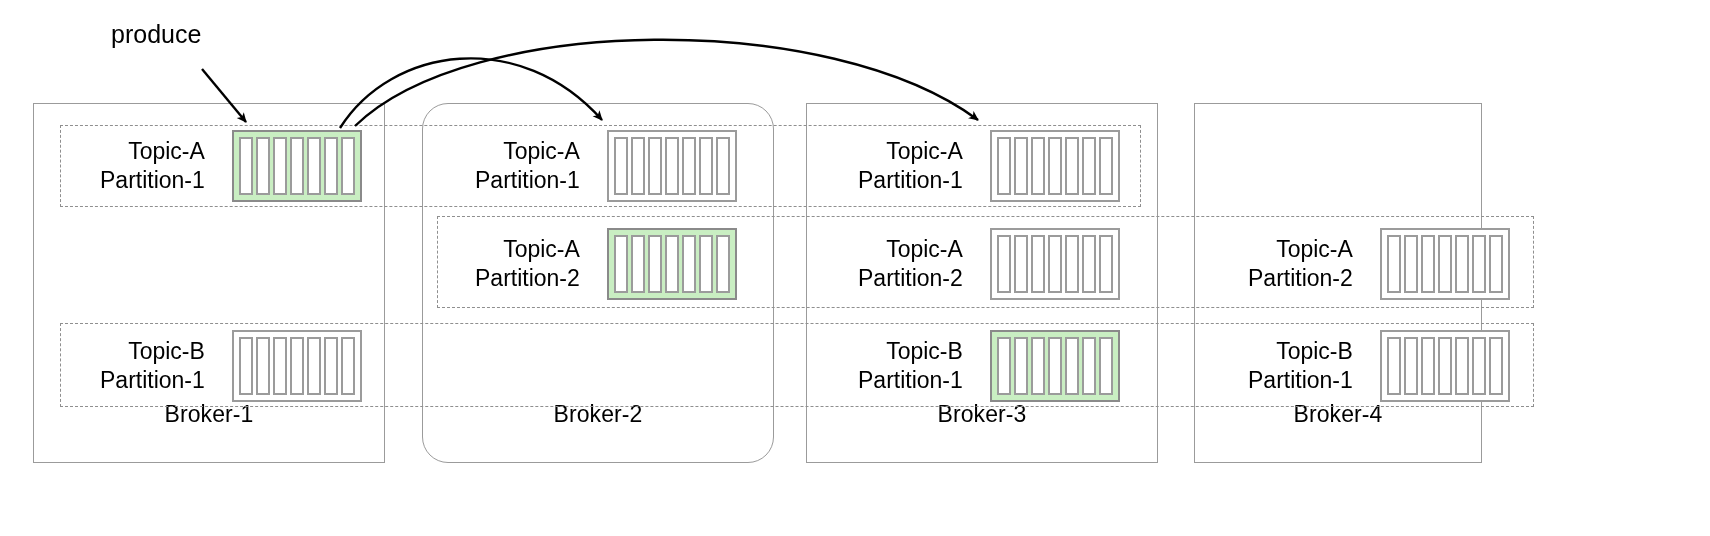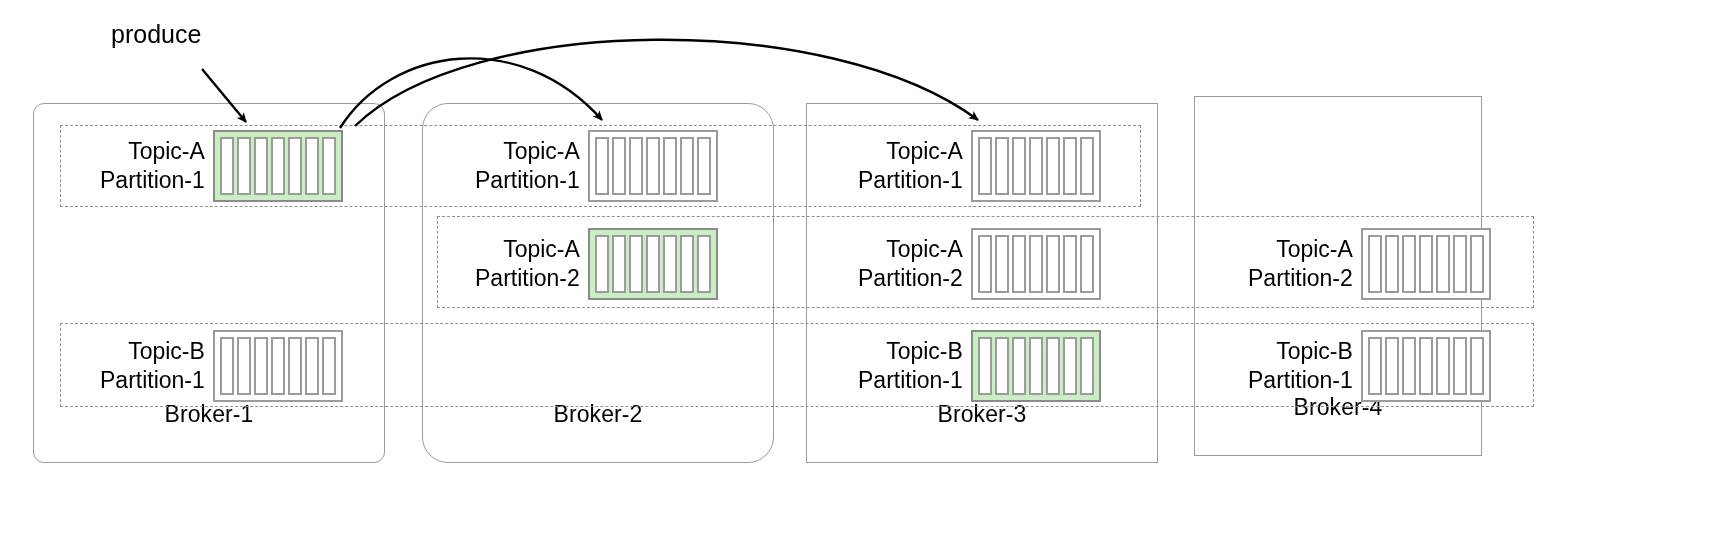--- a/index.html
+++ b/index.html
@@ -41,21 +41,21 @@
     display:flex;
     align-items:center;
     box-sizing:border-box;
   }
   .plabel{
     font-size:23px;
     line-height:29px;
     color:#000;
     text-align:right;
     white-space:nowrap;
-    padding-right:8px;
+    padding-right:27px;
   }
   .plabel div{display:block;}
   .segbox{
     display:flex;
     align-items:center;
     gap:3px;
     padding:5px 5px;
     border:2px solid #9b9b9b;
     background:#ffffff;
     box-sizing:border-box;
@@ -86,33 +86,33 @@
     width:1710px;height:536px;
     pointer-events:none;
     overflow:visible;
   }
 </style>
 </head>
 <body>
 
 <div id="stage">
 
-  <div class="broker" style="left:33px;top:103px;width:352px;height:360px;border-radius:11px;">
+  <div class="broker" style="left:33px;top:103px;width:352px;height:360px;">
     <div class="broker-label" style="top:297px;">Broker-1</div>
   </div>
 
   <div class="broker" style="left:422px;top:103px;width:352px;height:360px;border-radius:26px;">
     <div class="broker-label" style="top:297px;">Broker-2</div>
   </div>
 
   <div class="broker" style="left:806px;top:103px;width:352px;height:360px;">
     <div class="broker-label" style="top:297px;">Broker-3</div>
   </div>
 
-  <div class="broker" style="left:1194px;top:96px;width:288px;height:360px;">
+  <div class="broker" style="left:1194px;top:103px;width:288px;height:360px;">
     <div class="broker-label" style="top:297px;">Broker-4</div>
   </div>
 
   <div class="rowband" style="left:60px;top:125px;width:1081px;height:82px;"></div>
 
   <div class="rowband" style="left:437px;top:216px;width:1097px;height:92px;"></div>
 
   <div class="rowband" style="left:60px;top:323px;width:1474px;height:84px;"></div>
 
   <div class="partition" style="left:100px;top:130px;">

